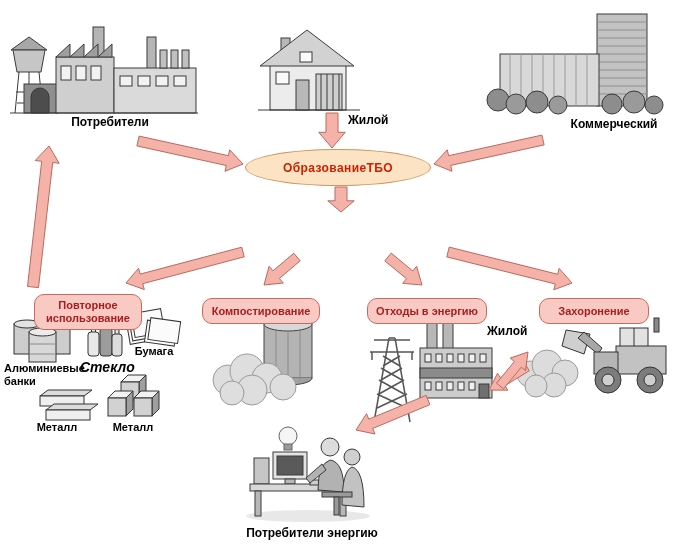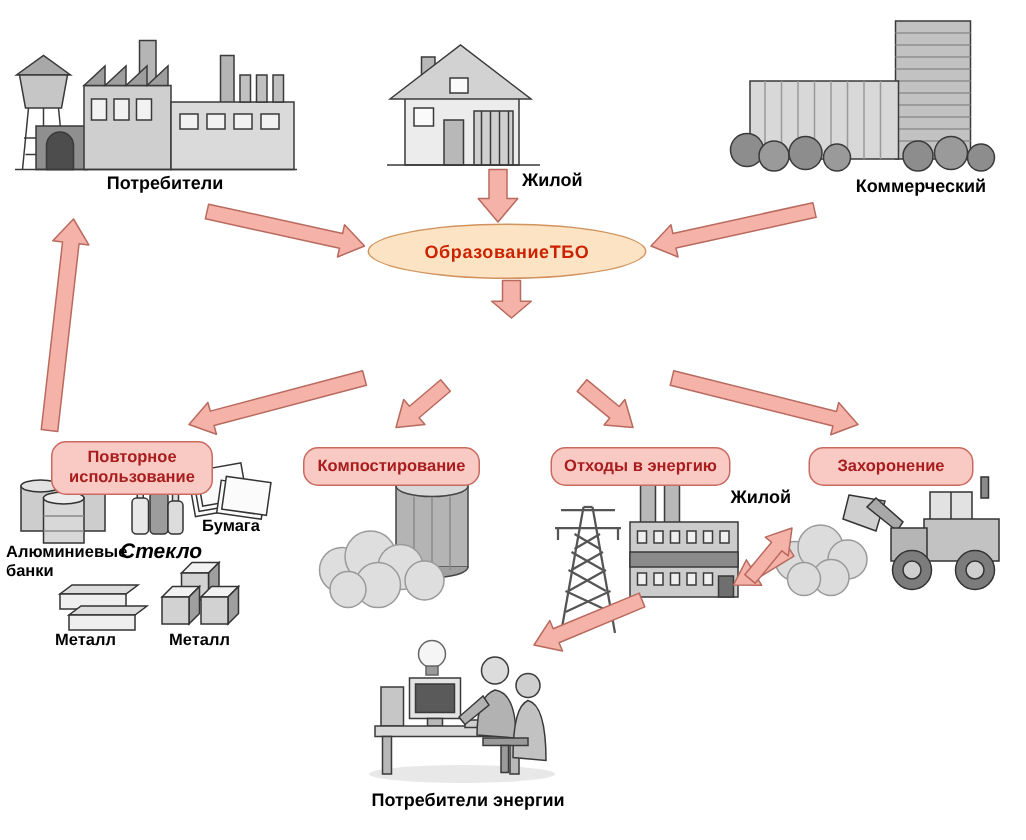--- a/index.html
+++ b/index.html
@@ -295,21 +295,21 @@
 
   <div class="lbl l-ind">Потребители</div>
   <div class="lbl l-res">Жилой</div>
   <div class="lbl l-com">Коммерческий</div>
   <div class="lbl l-alu">Алюминиевые банки</div>
   <div class="lbl l-gla">Стекло</div>
   <div class="lbl l-pap">Бумага</div>
   <div class="lbl l-pla">Металл</div>
   <div class="lbl l-met">Металл</div>
   <div class="lbl l-meth">Жилой</div>
-  <div class="lbl l-cons">Потребители энергии</div>
+  <div class="lbl l-cons">Потребители энергию</div>
 
   <div class="ellipse n-gen">
     <span>ОбразованиеТБО</span>
   </div>
 
   <div class="pill p-reu">
     <span>Повторное использование</span>
   </div>
   <div class="pill p-com">
     <span>Компостирование</span>

